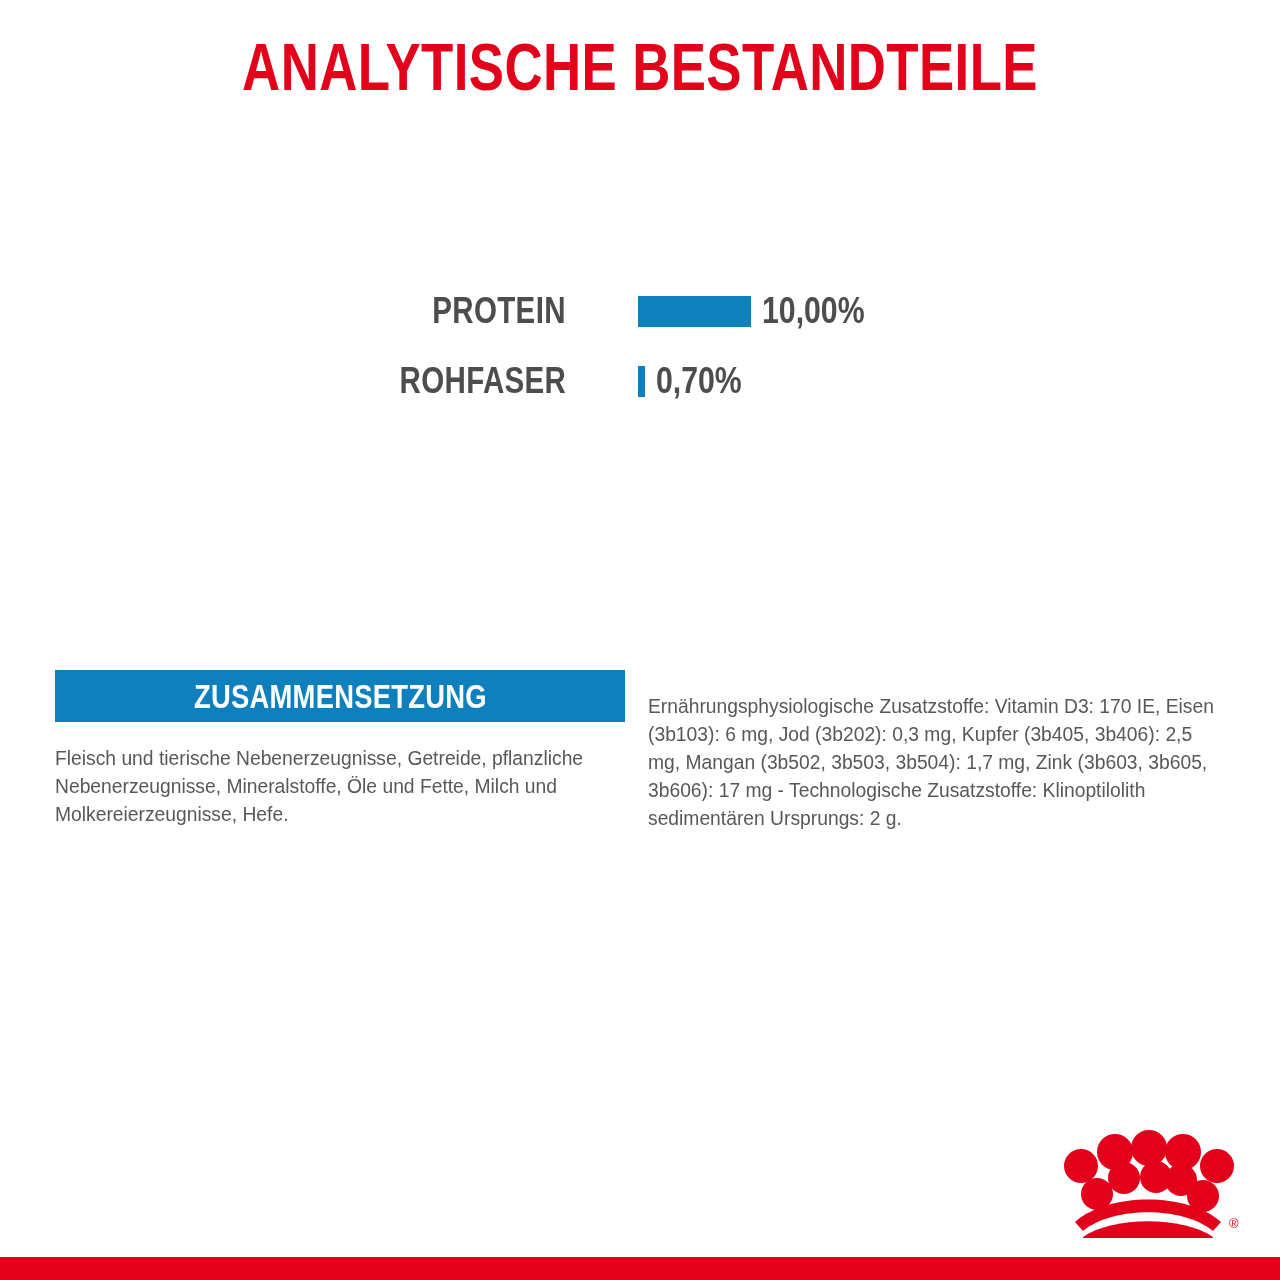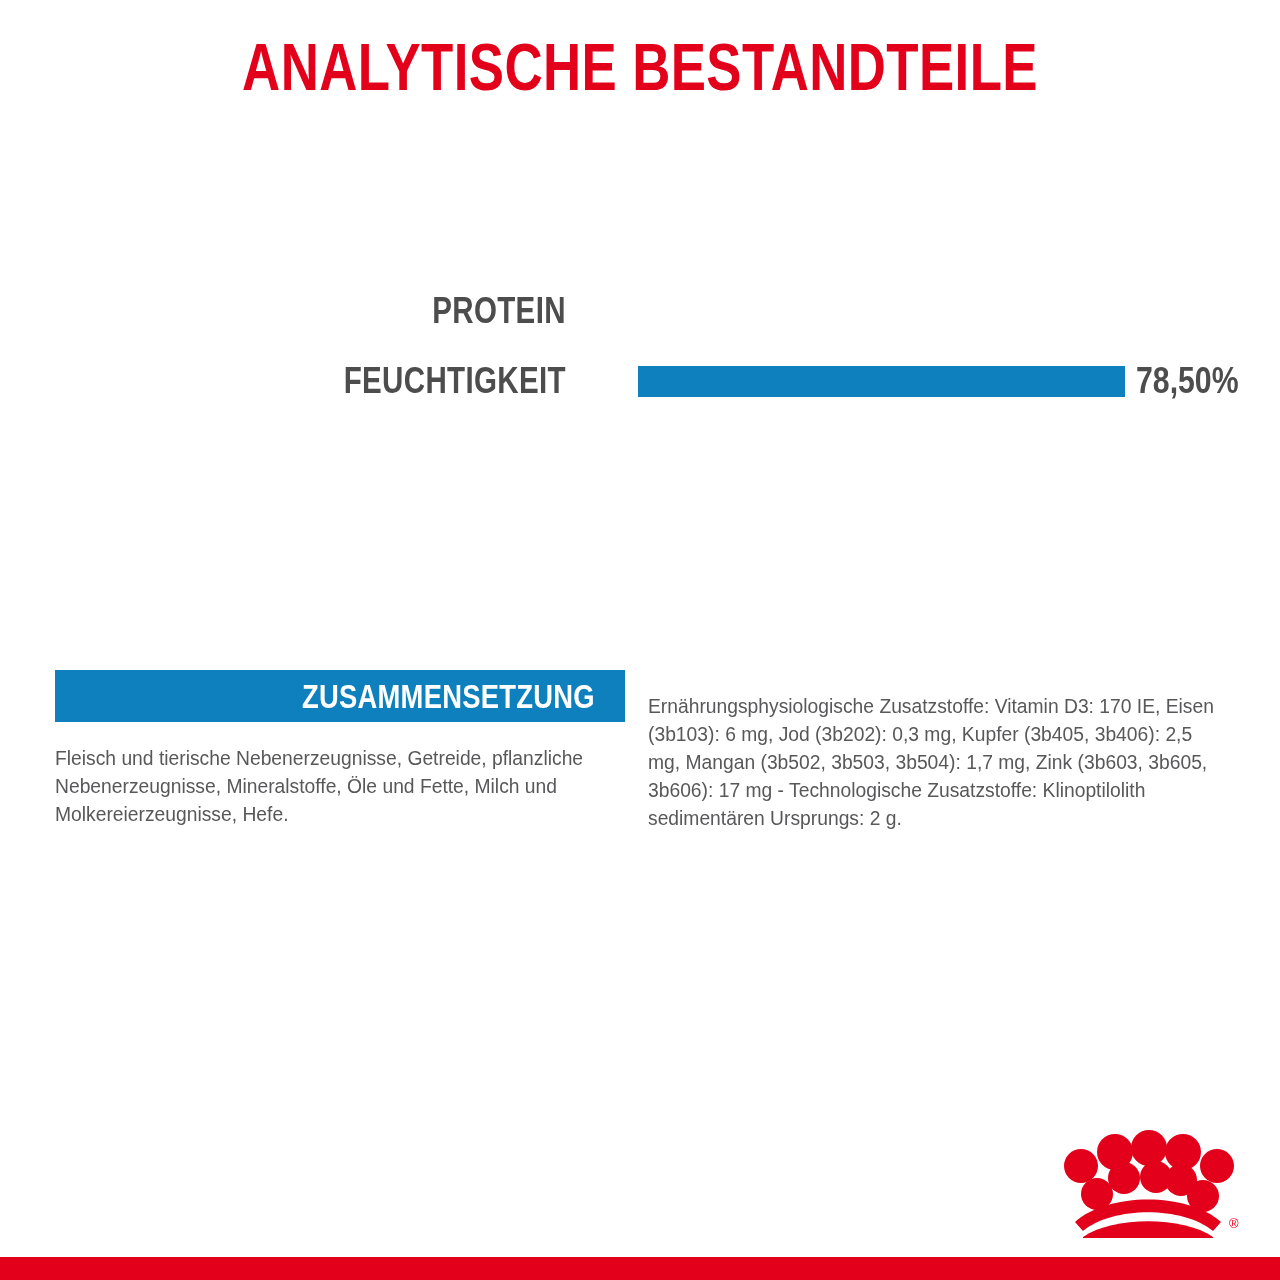--- a/index.html
+++ b/index.html
@@ -93,21 +93,21 @@
     gap: 23px;
   }
   .section {
     width: 570px;
   }
   .section-header {
     background: #0d80bd;
     height: 52px;
     display: flex;
     align-items: center;
-    justify-content: flex-end;
+    justify-content: center;
   }
   .section-header-text {
     color: #ffffff;
     font-weight: bold;
     font-size: 33px;
     line-height: 1;
     transform: scaleX(0.83);
     transform-origin: center center;
     white-space: nowrap;
     letter-spacing: 0.3px;
@@ -144,32 +144,36 @@
 </style>
 </head>
 <body>
 
 <div class="page-title">ANALYTISCHE BESTANDTEILE</div>
 
 <div class="chart">
 
   <div class="chart-row">
     <div class="chart-label">PROTEIN</div>
-  </div>
-
+    <div class="bar-wrap">
+      <span class="bar" style="width:113px"></span>
+      <span class="bar-value">10,00%</span>
+    </div>
+  </div>
 
 
 
   <div class="chart-row">
-    <div class="chart-label">FEUCHTIGKEIT</div>
+    <div class="chart-label">ROHFASER</div>
     <div class="bar-wrap">
-      <span class="bar" style="width:487px"></span>
-      <span class="bar-value">78,50%</span>
+      <span class="bar" style="width:7px"></span>
+      <span class="bar-value">0,70%</span>
     </div>
   </div>
+
 
 </div>
 
 <div class="sections">
 
   <div class="section">
     <div class="section-header">
       <span class="section-header-text">ZUSAMMENSETZUNG</span>
     </div>
     <div class="section-body">Fleisch und tierische Nebenerzeugnisse, Getreide, pflanzliche Nebenerzeugnisse, Mineralstoffe, Öle und Fette, Milch und Molkereierzeugnisse, Hefe.</div>

